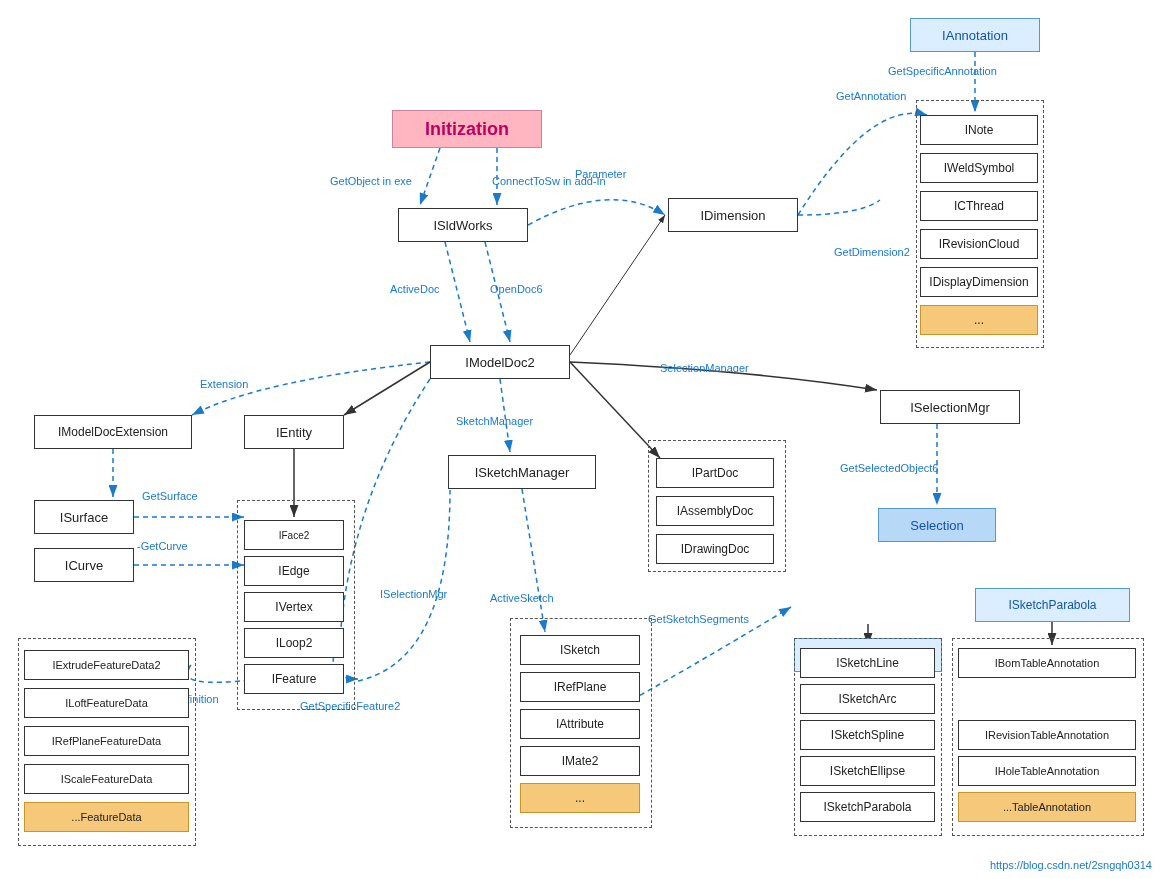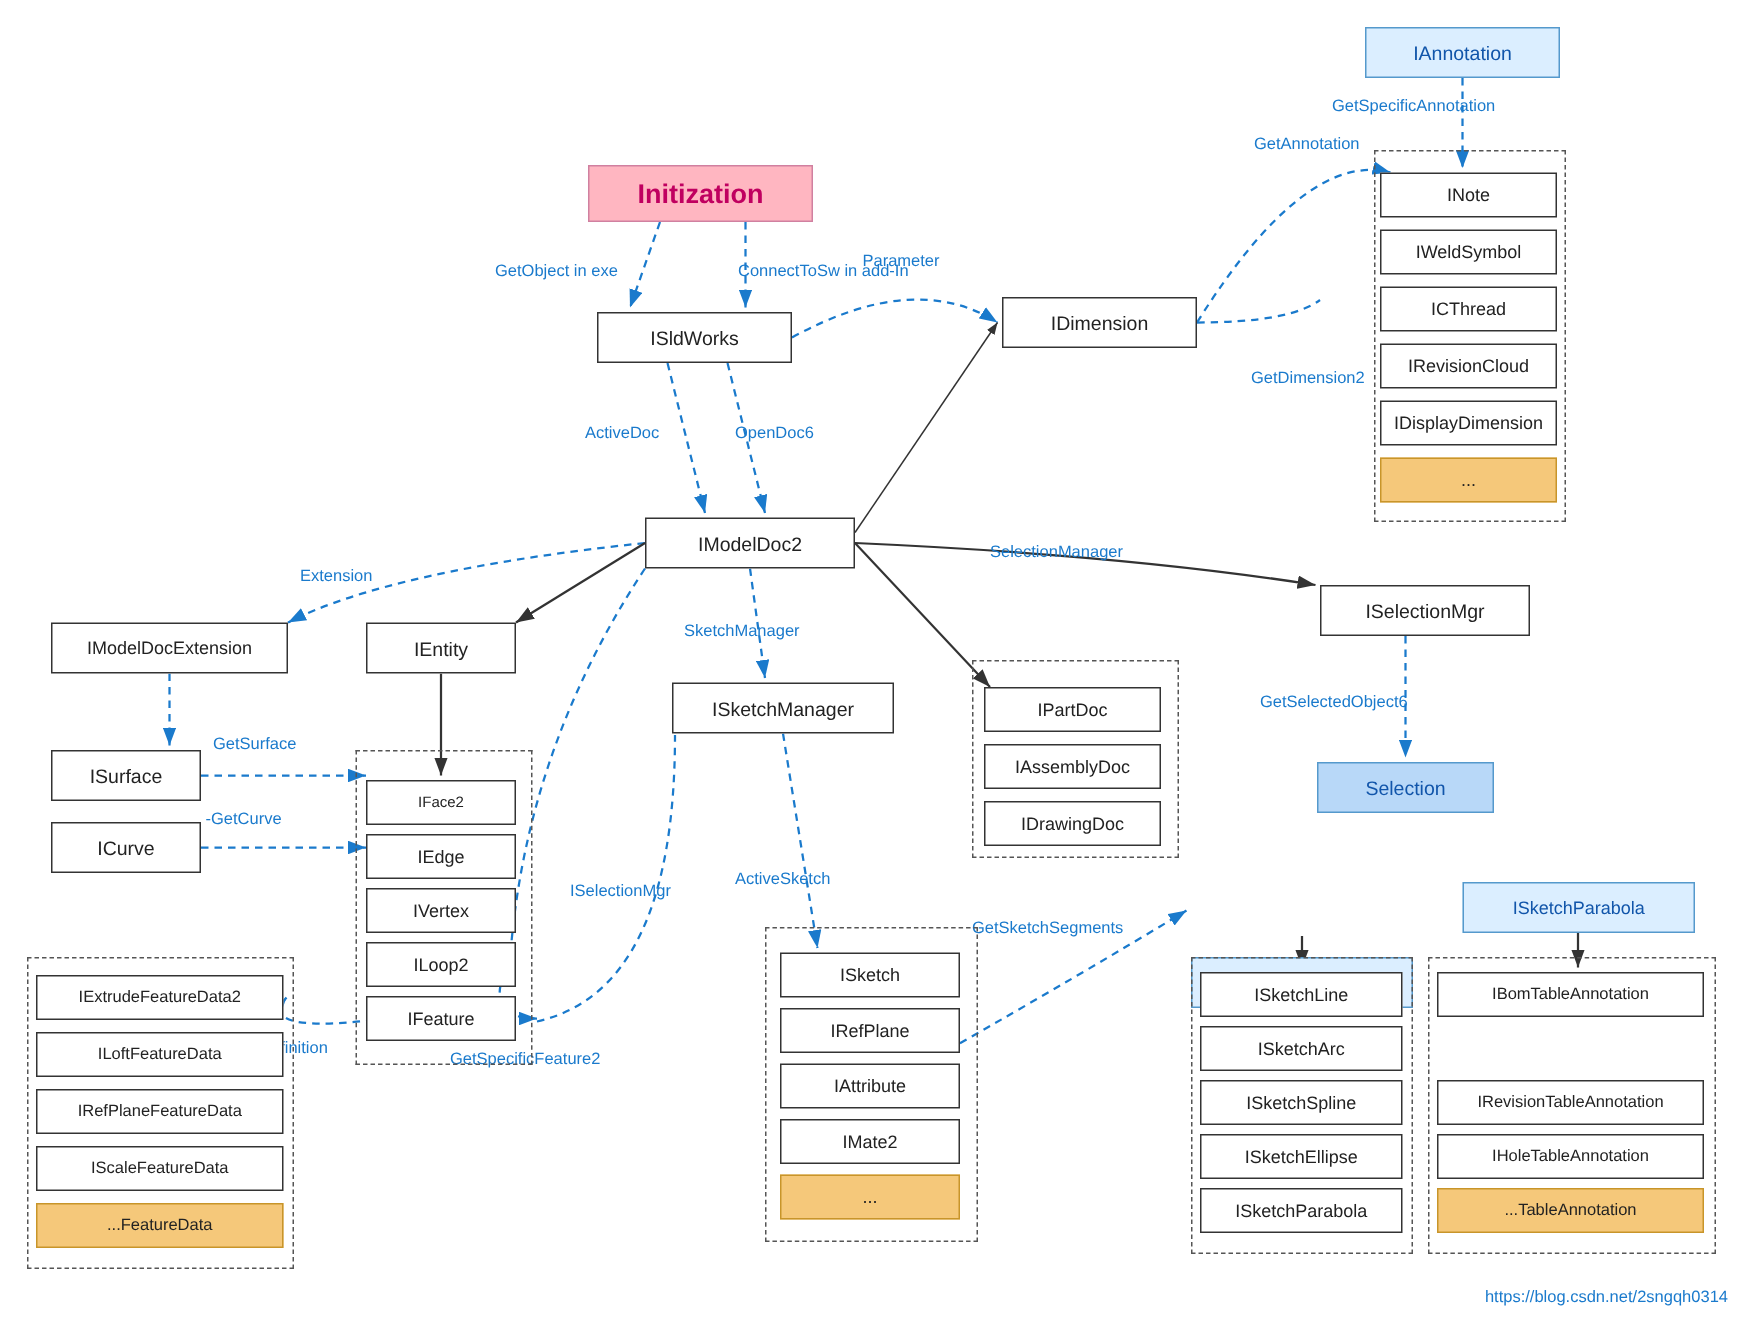--- a/index.html
+++ b/index.html
@@ -158,21 +158,21 @@
 <span class="arrow-label" style="left:200px; top:378px;">Extension</span>
 <span class="arrow-label" style="left:456px; top:415px;">SketchManager</span>
 <span class="arrow-label" style="left:660px; top:362px;">SelectionManager</span>
 <span class="arrow-label" style="left:840px; top:462px;">GetSelectedObject6</span>
 <span class="arrow-label" style="left:834px; top:246px;">GetDimension2</span>
 <span class="arrow-label" style="left:888px; top:65px;">GetSpecificAnnotation</span>
 <span class="arrow-label" style="left:836px; top:90px;">GetAnnotation</span>
 <span class="arrow-label" style="left:142px; top:490px;">GetSurface</span>
 <span class="arrow-label" style="left:137px; top:540px;">-GetCurve</span>
 <span class="arrow-label" style="left:380px; top:588px;">ISelectionMgr</span>
-<span class="arrow-label" style="left:490px; top:580px;text-align:center;">ActiveSketch</span>
+<span class="arrow-label" style="left:490px; top:592px;text-align:center;">ActiveSketch</span>
 <span class="arrow-label" style="left:648px; top:613px;">GetSketchSegments</span>
 <span class="arrow-label" style="left:155px; top:693px;">GetDefinition</span>
 <span class="arrow-label" style="left:300px; top:700px;">GetSpecificFeature2</span>
 
 <div class="box box-pink" style="left:392px;top:110px;width:150px;height:38px;">
   <span>Initization</span>
 </div>
 
 <div class="box" style="left:398px;top:208px;width:130px;height:34px;">
   <span>ISldWorks</span>

